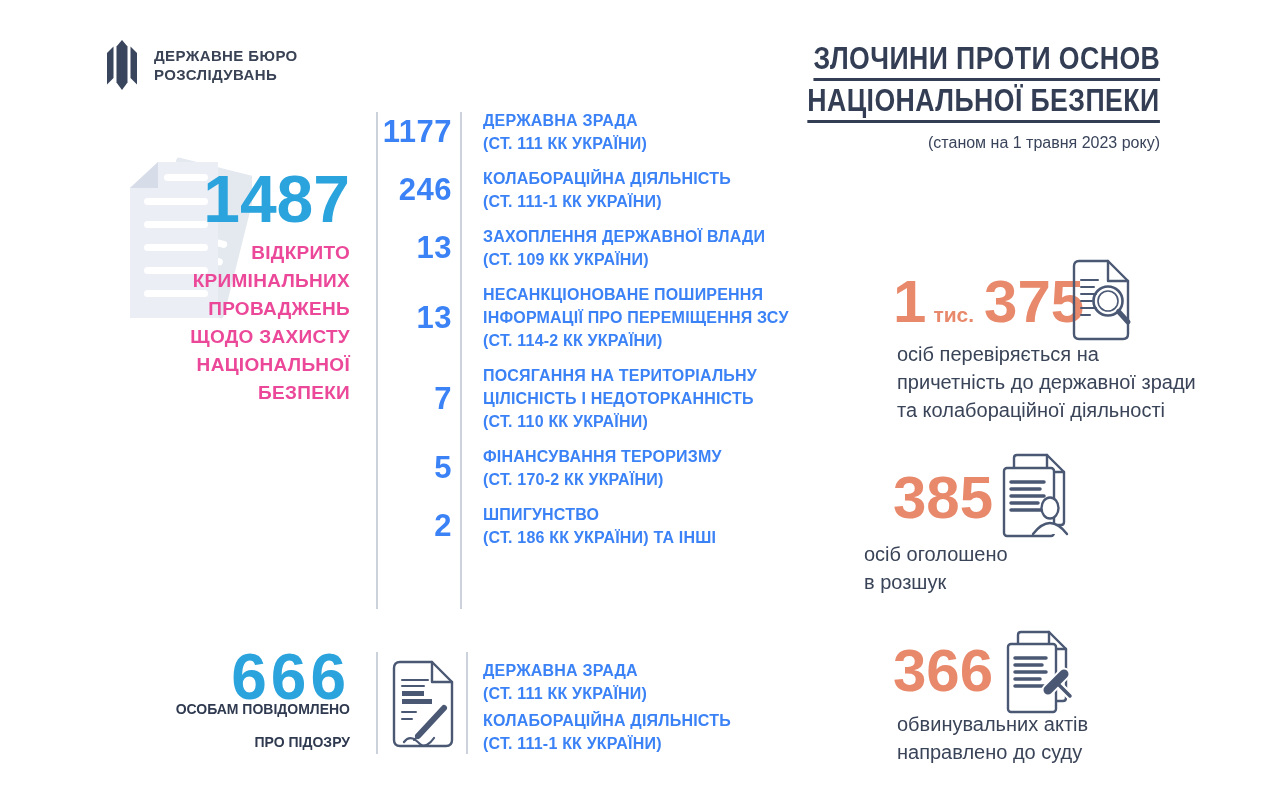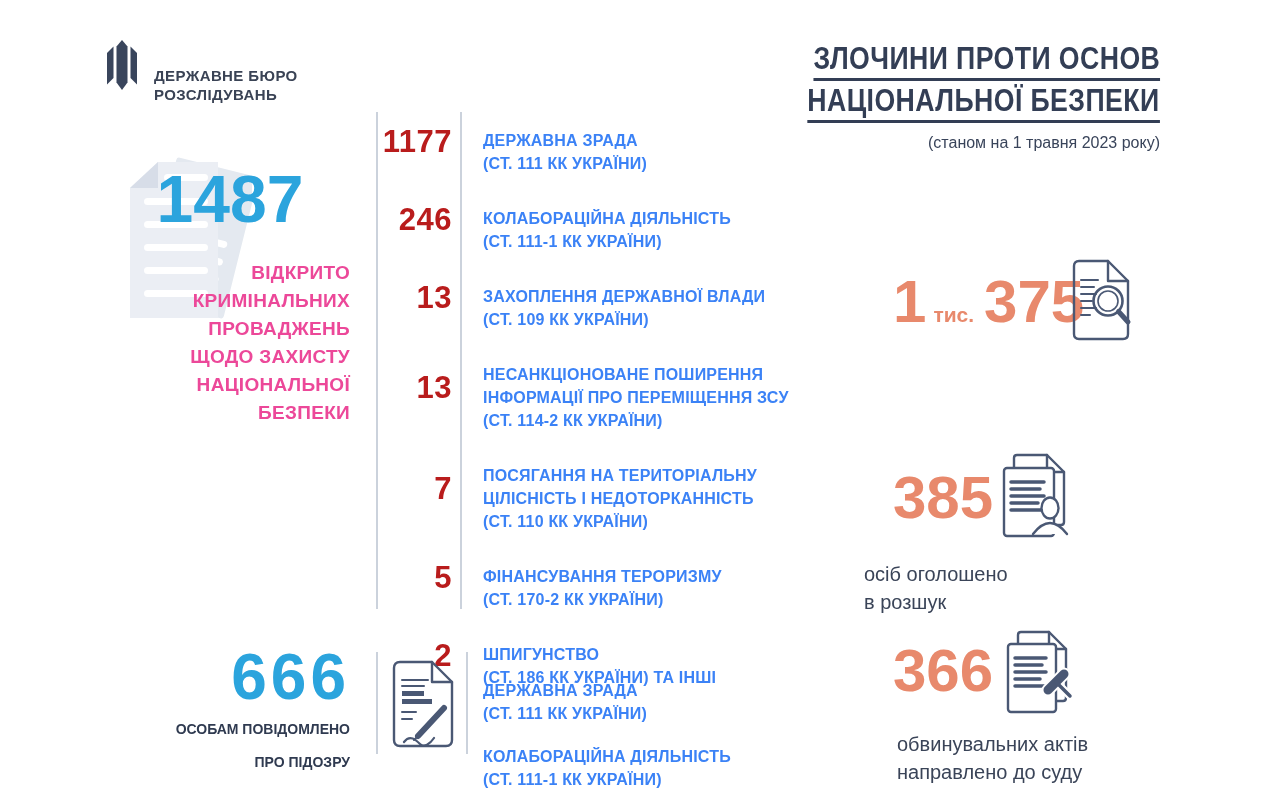--- a/index.html
+++ b/index.html
@@ -1,45 +1,45 @@
 <!DOCTYPE html>
 <html><head>
 <meta charset="utf-8">
 <style>
   html,body{margin:0;padding:0;background:#ffffff;}
   #canvas{
     position:relative;width:1280px;height:799px;background:#ffffff;overflow:hidden;
     font-family:"Liberation Sans","DejaVu Sans",sans-serif;color:#39445A;
   }
   .abs{position:absolute;}
-  .pre{white-space:pre-line;margin-top:20px;}
+  .pre{white-space:pre-line;}
 
   
   .logo{left:103px;top:40px;display:flex;gap:13px;align-items:flex-start;}
   .logo-text{font-size:15px;font-weight:bold;line-height:19px;letter-spacing:.4px;color:#3A4355;padding-top:6px;}
 
   
   .title-block{right:120px;top:42px;text-align:right;}
   .title-line{display:inline-block;font-size:31px;line-height:34px;font-weight:bold;color:#333E55;
     border-bottom:3px solid #333E55;padding-bottom:2px;margin-bottom:3px;letter-spacing:.5px;
     transform:scaleX(.86);transform-origin:100% 50%;}
   .subtitle{margin-top:8px;font-size:16px;color:#39445A;}
 
   
   .docs-icon{left:118px;top:152px;width:134px;height:192px;}
-  .summary-value{left:110px;top:166px;width:240px;text-align:center;font-size:66px;line-height:66px;
+  .summary-value{left:110px;top:166px;width:240px;text-align:right;font-size:66px;line-height:66px;
     font-weight:bold;color:#2BA4DD;}
   .summary-label{left:110px;top:239px;width:240px;text-align:right;font-size:19px;line-height:28px;
     font-weight:bold;color:#ec4899;letter-spacing:.3px;}
 
   
   .cases{left:376px;top:109px;width:424px;display:flex;flex-direction:column;gap:12px;}
   .vline{position:absolute;top:3px;width:2px;height:497px;background:#CBD2DC;}
   .case-row{display:flex;align-items:center;}
-  .case-num{width:76px;text-align:right;font-size:31px;font-weight:bold;color:#b91c1c;letter-spacing:.5px;}
+  .case-num{width:76px;text-align:right;font-size:31px;font-weight:bold;color:#3b82f6;letter-spacing:.5px;}
   .case-text{margin-left:31px;}
   .case-name,.case-article{font-size:16px;line-height:23px;font-weight:bold;color:#3b82f6;letter-spacing:.2px;}
 
   
   .suspicion-value{left:110px;top:645px;width:240px;text-align:right;font-size:64px;line-height:64px;
     font-weight:bold;color:#2BA4DD;letter-spacing:4px;}
   .suspicion-label{left:110px;top:693px;width:240px;text-align:right;font-size:14px;line-height:33px;
     font-weight:bold;color:#2F3A50;}
   .sus-vline{position:absolute;width:2px;height:102px;top:652px;background:#CBD2DC;}
   .sign-icon{left:388px;top:656px;width:70px;height:92px;}
@@ -226,20 +226,23 @@
           <path d="M11,38 H26"></path>
         <path d="M11,45 H22"></path>
           <path d="M11,52 H26"></path>
           <path d="M11,59 H20"></path>
       </g>
       <circle cx="38" cy="45" r="14.5" stroke-width="2.6"></circle>
       <circle cx="38" cy="45" r="10" stroke-width="1.6"></circle>
       <path d="M48.5,55.5 L58,66" stroke-width="5"></path>
     </g>
   </svg>
+  <div class="abs stat-text statA-text pre">осіб перевіряється на
+причетність до державної зради
+та колабораційної діяльності</div>
 
   <div class="abs stat-num statB-num">385</div>
   <svg class="abs person-icon" viewBox="0 0 78 90">
     <g class="oicon">
       <path d="M17,5 H47 L64,22 V72 q0,3 -3,3 H17 q-3,0 -3,-3 V8 q0,-3 3,-3 Z"></path>
       <path d="M47,5 V22 H64"></path>
       <rect x="4" y="18" width="50" height="68" rx="3" fill="#ffffff"></rect>
       <g stroke-width="3.5">
         <path d="M11,32 H44"></path>
           <path d="M11,39 H40"></path>

